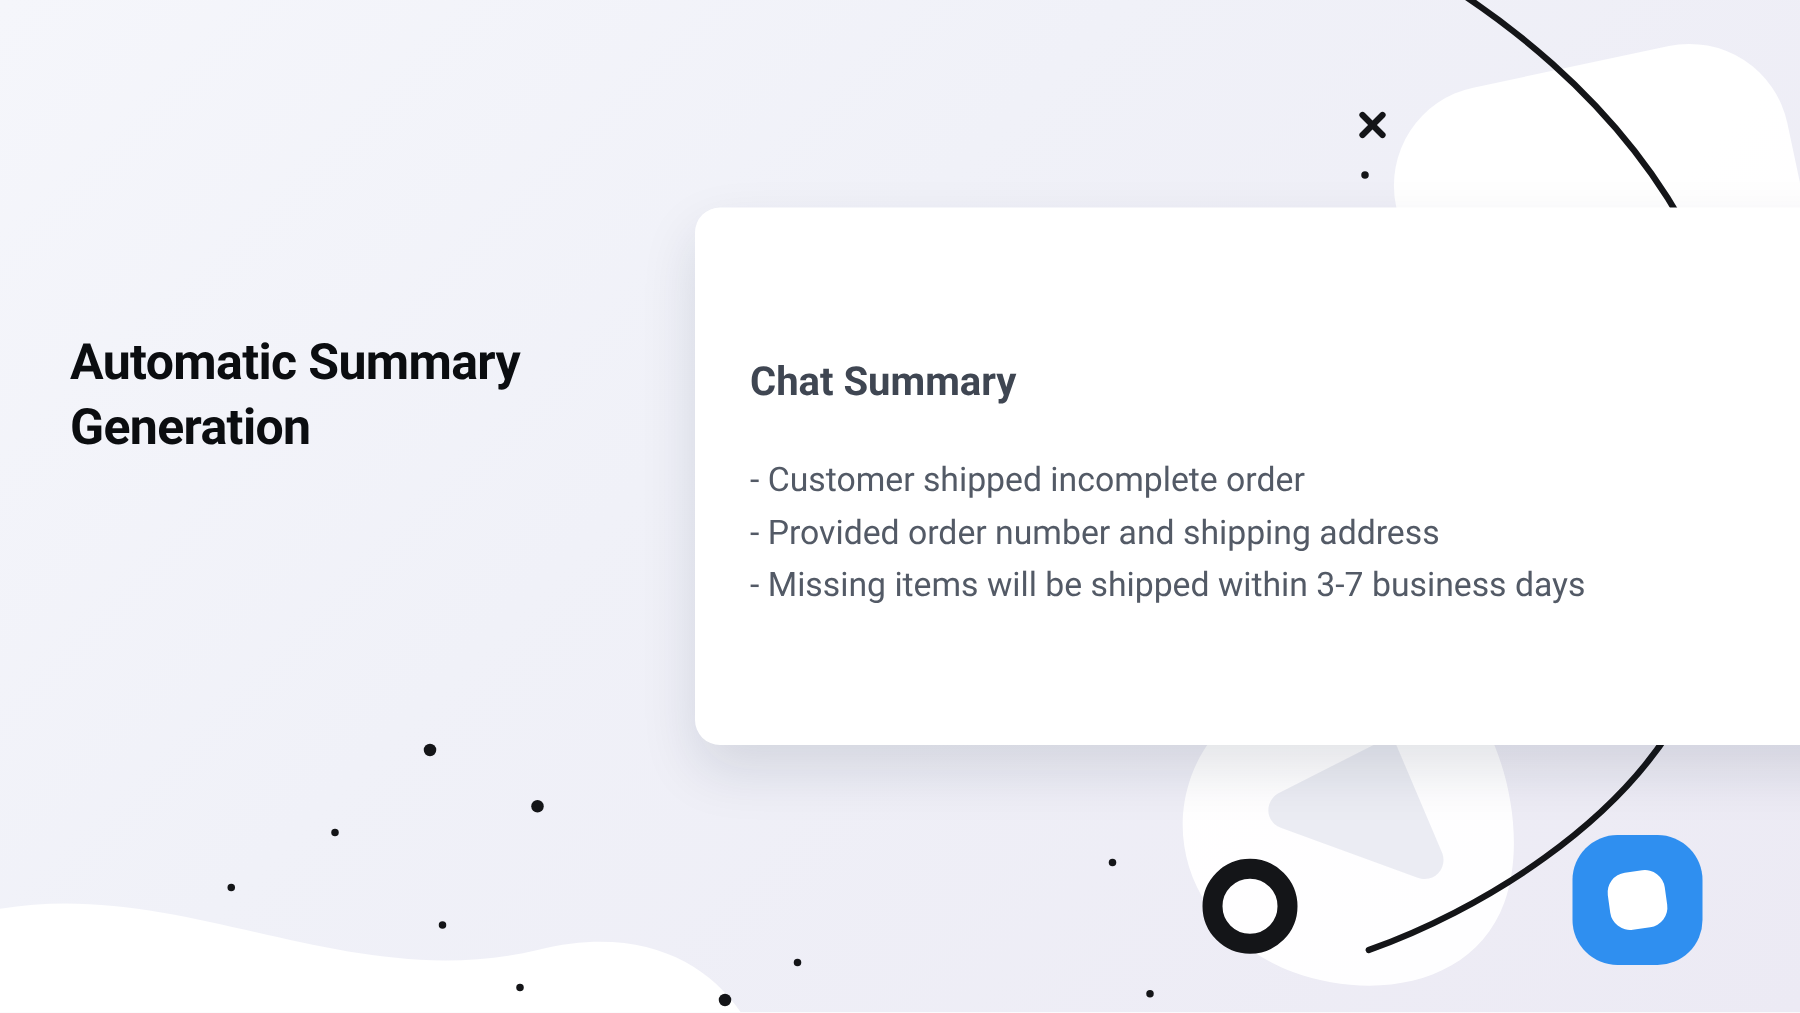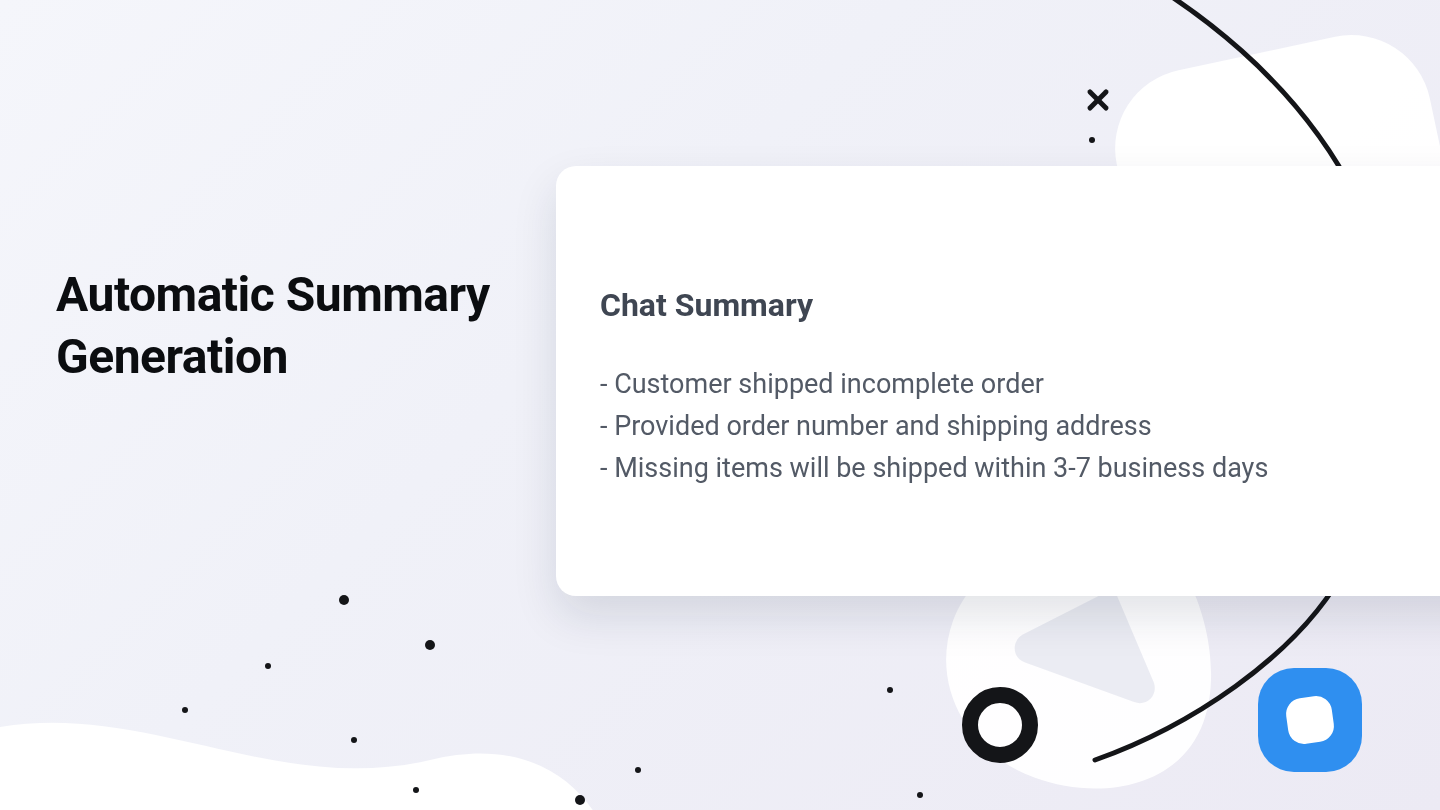--- a/index.html
+++ b/index.html
@@ -15,21 +15,21 @@
     inset: 0;
     pointer-events: none;
   }
   .headline {
     position: absolute;
     left: 56px;
     top: 264px;
     width: 480px;
     color: #0b0d10;
     font-weight: 700;
-    font-size: 48px;
+    font-size: 40px;
     line-height: 1.3;
     letter-spacing: -0.5px;
   }
   .card {
     position: absolute;
     left: 556px;
     top: 166px;
     width: 992px;
     height: 430px;
     background: #ffffff;

